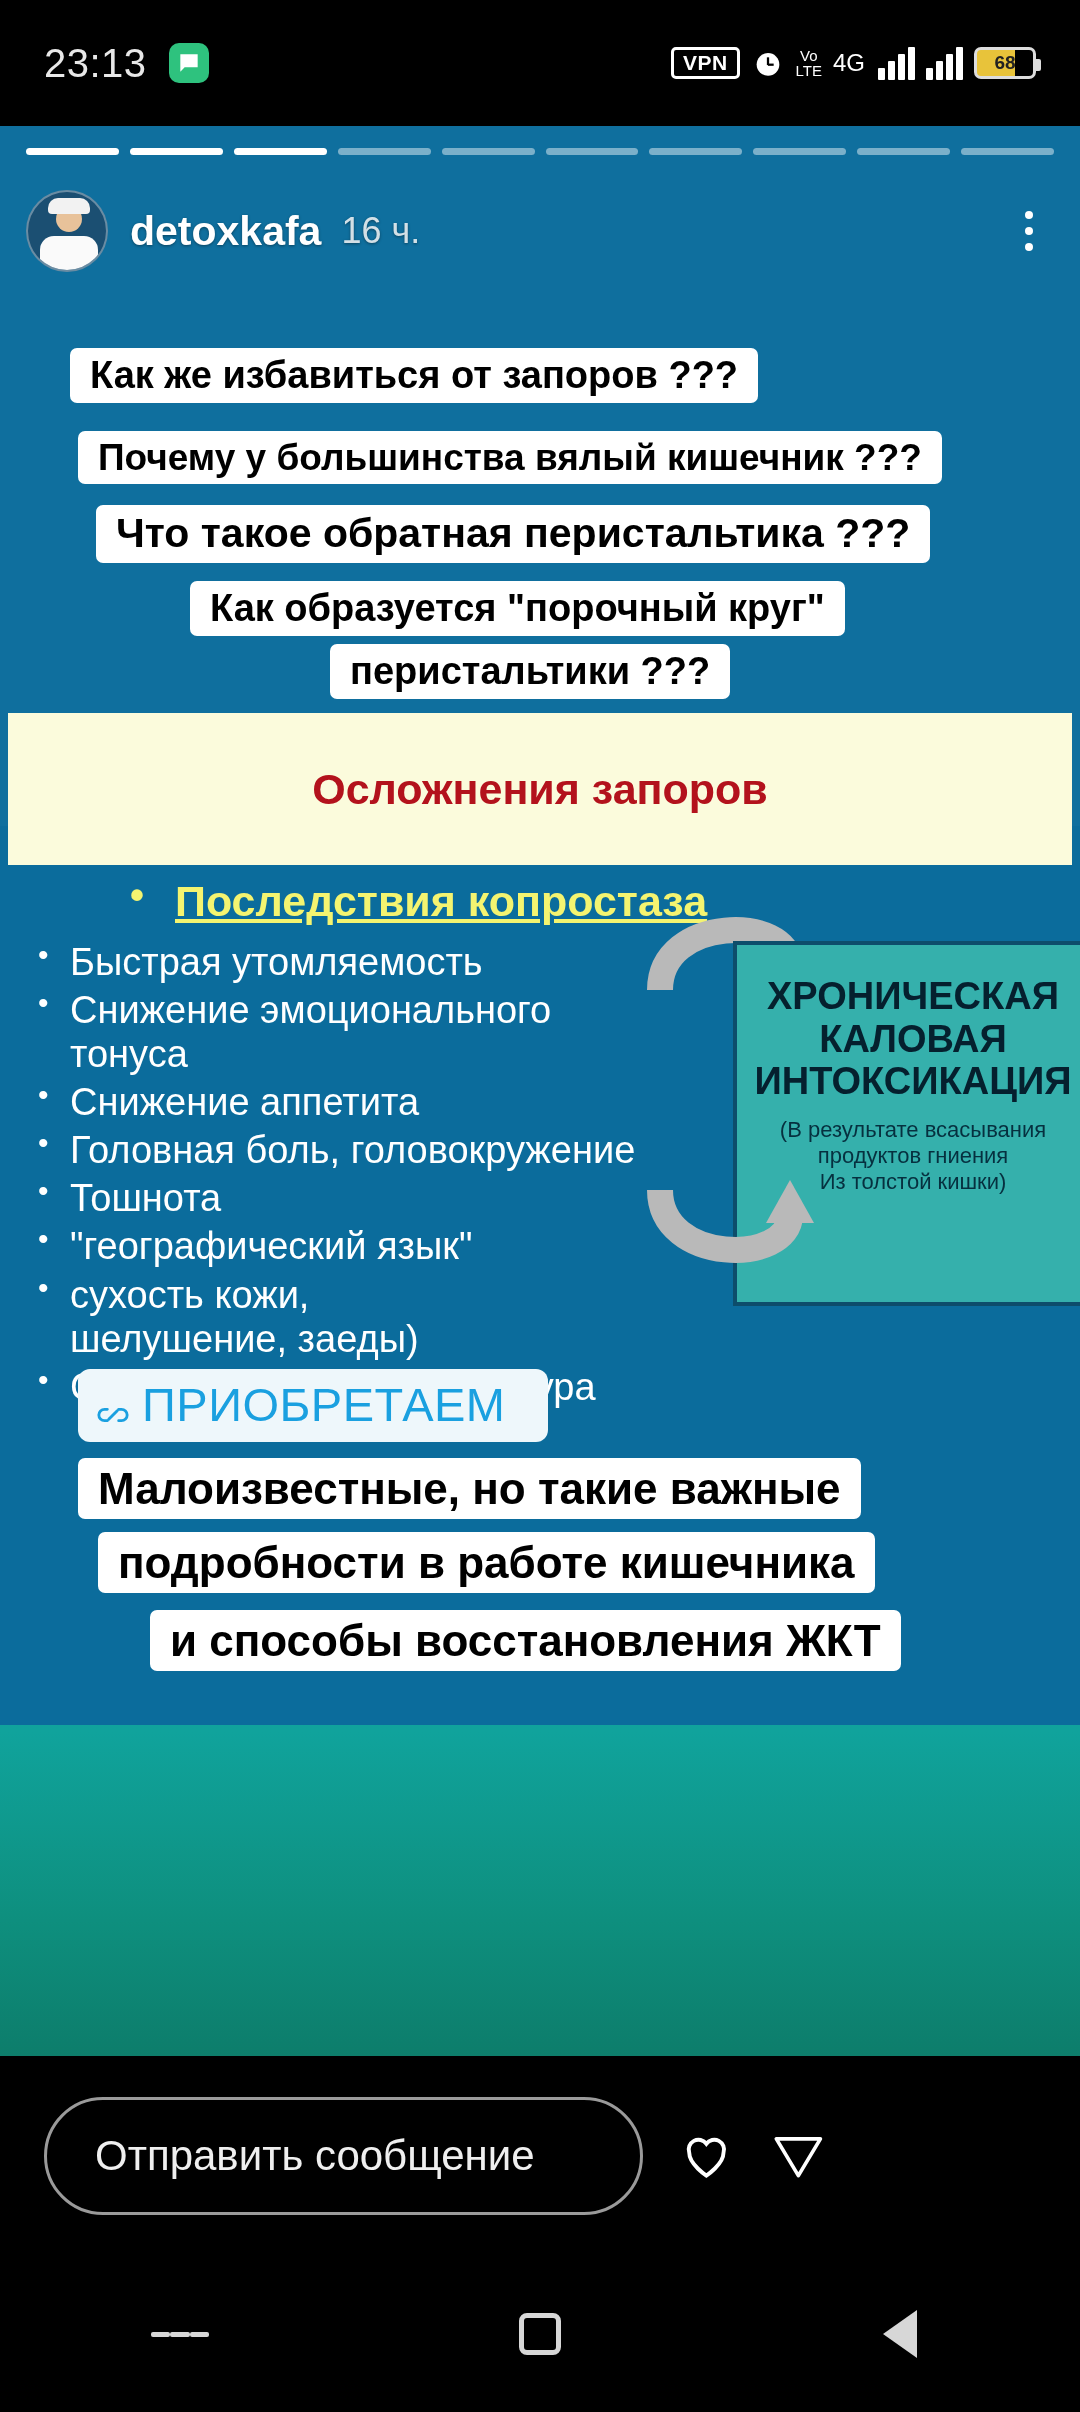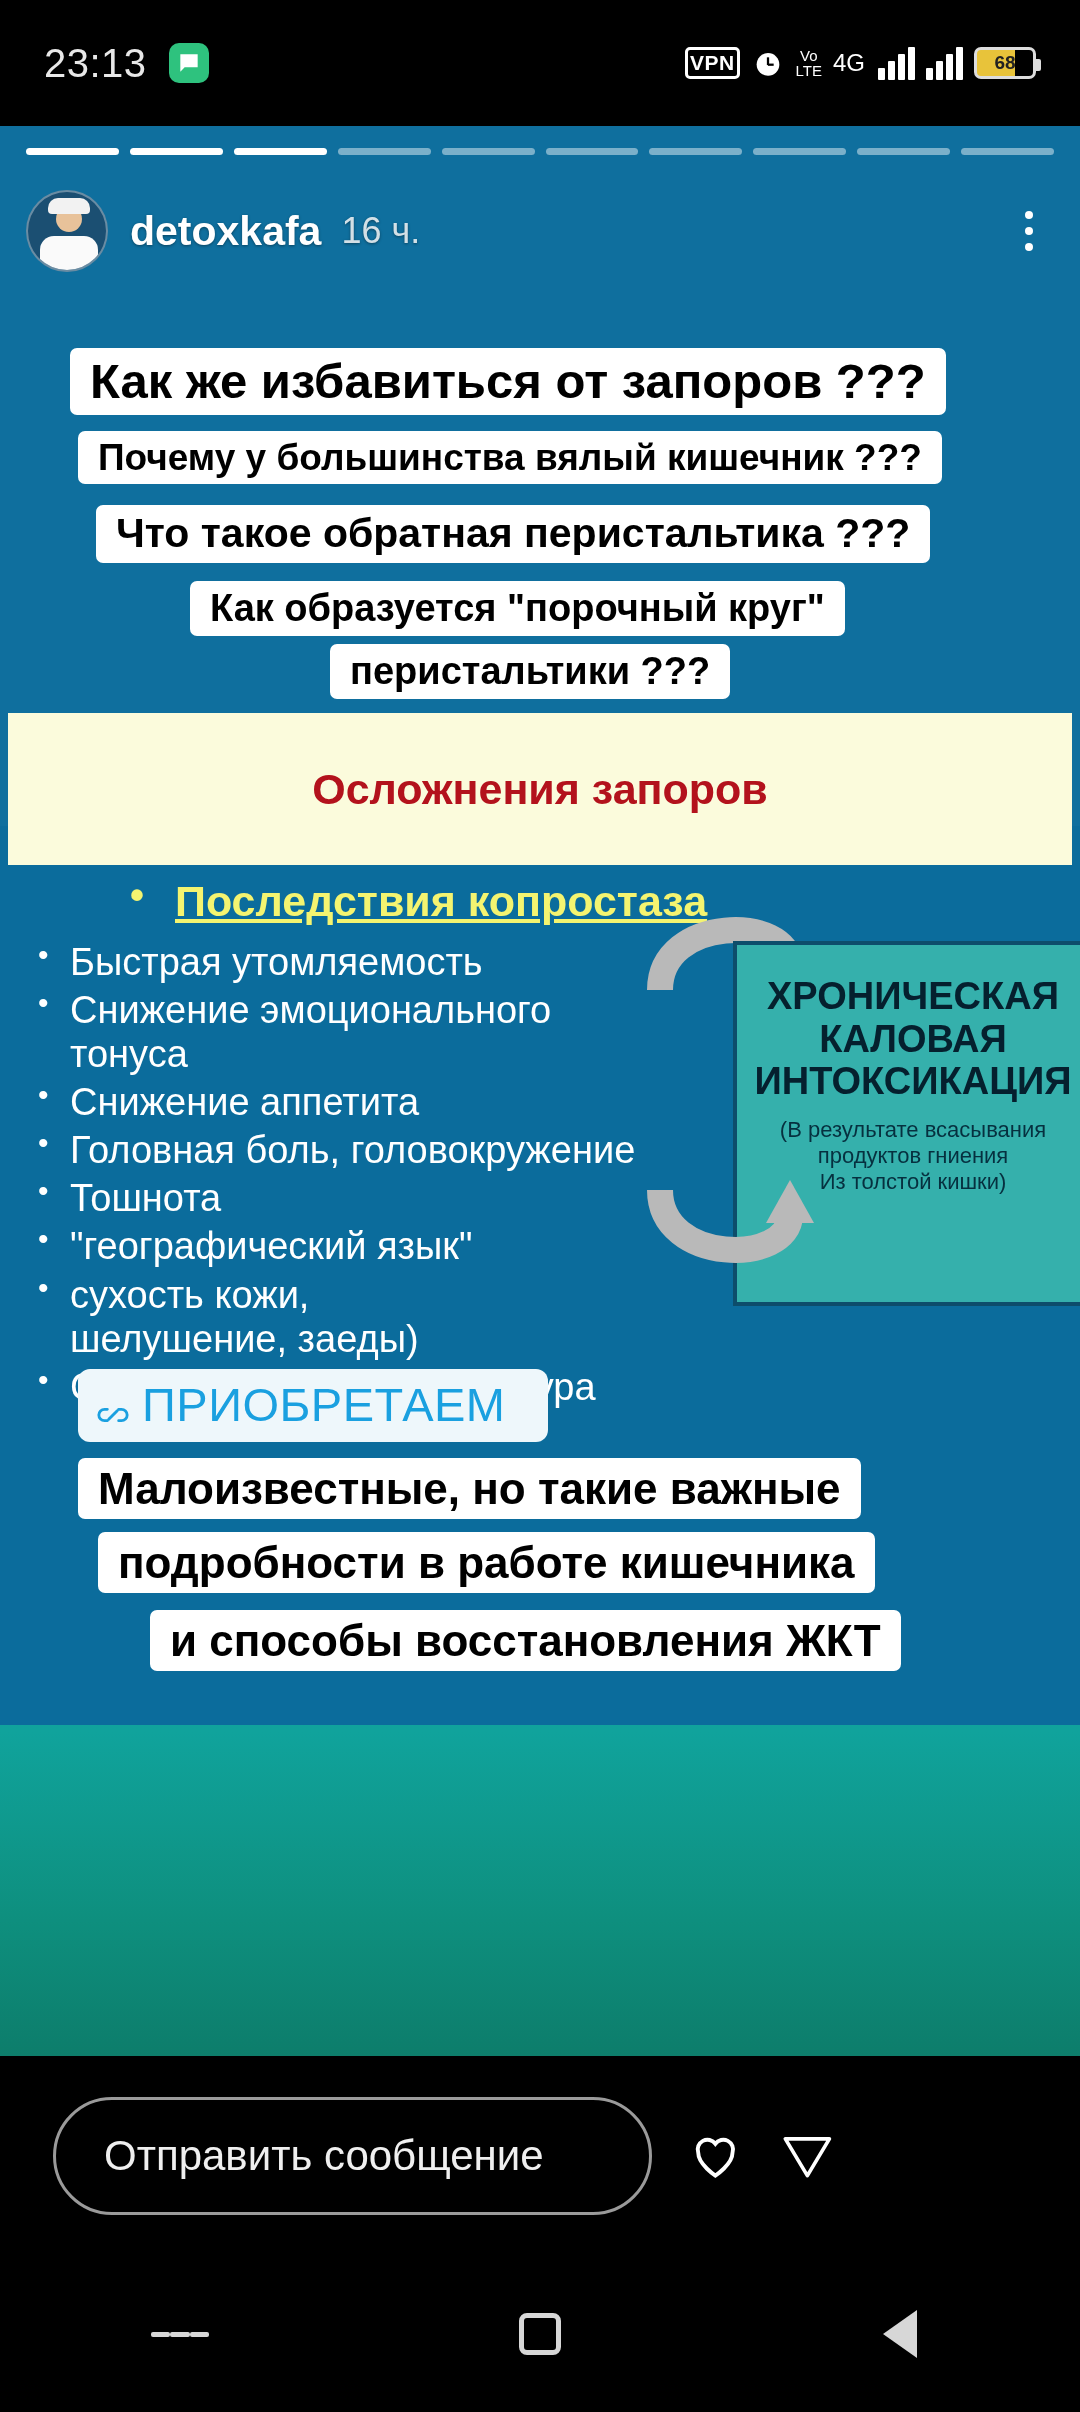--- a/index.html
+++ b/index.html
@@ -25,21 +25,21 @@
   .sb-left { display: flex; align-items: center; gap: 22px; justify-content: center; }
   .sb-time { font-size: 40px; letter-spacing: 0.5px; color: #e8e8e8; }
   .sb-appicon {
     width: 40px; height: 40px; border-radius: 10px;
     background: #2ec27e; display: flex; align-items: center; justify-content: center;
   }
   .sb-appicon svg { width: 26px; height: 26px; }
   .sb-right { display: flex; align-items: center; gap: 11px; }
   .sb-vpn {
     font-size: 21px; font-weight: bold; color: #fff;
-    border: 3px solid #fff; border-radius: 5px; padding: 1px 2px; letter-spacing: 0.5px;
+    border: 3px solid #fff; border-radius: 5px; padding: 1px 9px; letter-spacing: 0.5px;
   }
   .sb-clock { width: 34px; height: 34px; }
   .sb-volte { font-size: 15px; line-height: 15px; text-align: center; color: #fff; }
   .sb-sig { display: flex; align-items: flex-end; gap: 3px; height: 34px; }
   .sb-sig i { display: block; width: 7px; background: #fff; border-radius: 1px; }
   .sb-4g { font-size: 24px; color: #fff; margin-right: 2px; }
   .sb-batt {
     width: 62px; height: 32px; border: 3px solid #ddd; border-radius: 7px;
     position: relative; display: flex; align-items: center; justify-content: center;
     background: linear-gradient(to right, #e8c33a 0 68%, transparent 68%);
@@ -95,21 +95,21 @@
   .bg-bottom{ position: absolute; left: 0; top: 1390px; width: 100%; height: 540px;
               background: linear-gradient(180deg, #0f9aa6 0%, #10a39c 40%, #0e8f7e 75%, #0d7d6b 100%); }
 
   
   .cap {
     position: absolute; background: #fff; color: #000;
     font-weight: bold; text-align: center; border-radius: 7px;
     padding: 6px 20px; line-height: 1.12;
     white-space: nowrap;
   }
-  .cap.c1 { left: 70px;  top: 222px; font-size: 49px; }
+  .cap.c1 { left: 70px;  top: 222px; font-size: 38px; }
   .cap.c2 { left: 78px;  top: 305px; font-size: 37px; }
   .cap.c3 { left: 96px;  top: 379px; font-size: 41px; }
   .cap.c4 { left: 190px; top: 455px; font-size: 38px; }
   .cap.c5 { left: 330px; top: 518px; font-size: 38px; }
 
   
   .slide-title {
     position: absolute; left: 8px; top: 587px; width: 1064px; height: 152px;
     background: #fbfbdc; display: flex; align-items: center; justify-content: center;
   }
@@ -158,21 +158,21 @@
   }
   .acquire .lnk { width: 34px; height: 34px; }
   .acquire span { color: #1aa0e0; font-size: 47px; letter-spacing: 0.5px; }
 
   .cap.c6 { left: 78px;  top: 1332px; font-size: 44px; }
   .cap.c7 { left: 98px;  top: 1406px; font-size: 44px; }
   .cap.c8 { left: 150px; top: 1484px; font-size: 44px; }
 
   
   .footer {
-    position: absolute; left: 17px; top: 2056px; width: 856px; height: 200px;
+    position: absolute; left: 8px; top: 2056px; width: 856px; height: 200px;
     display: flex; align-items: center; padding: 0 36px;
   }
   .msg-box {
     width: 740px; height: 118px; border: 3px solid #9a9a9a; border-radius: 60px;
     display: flex; align-items: center; padding-left: 48px;
   }
   .msg-box span { color: #efefef; font-size: 42px; }
   .heart, .send { margin-left: 34px; width: 74px; height: 74px; }
 
   

